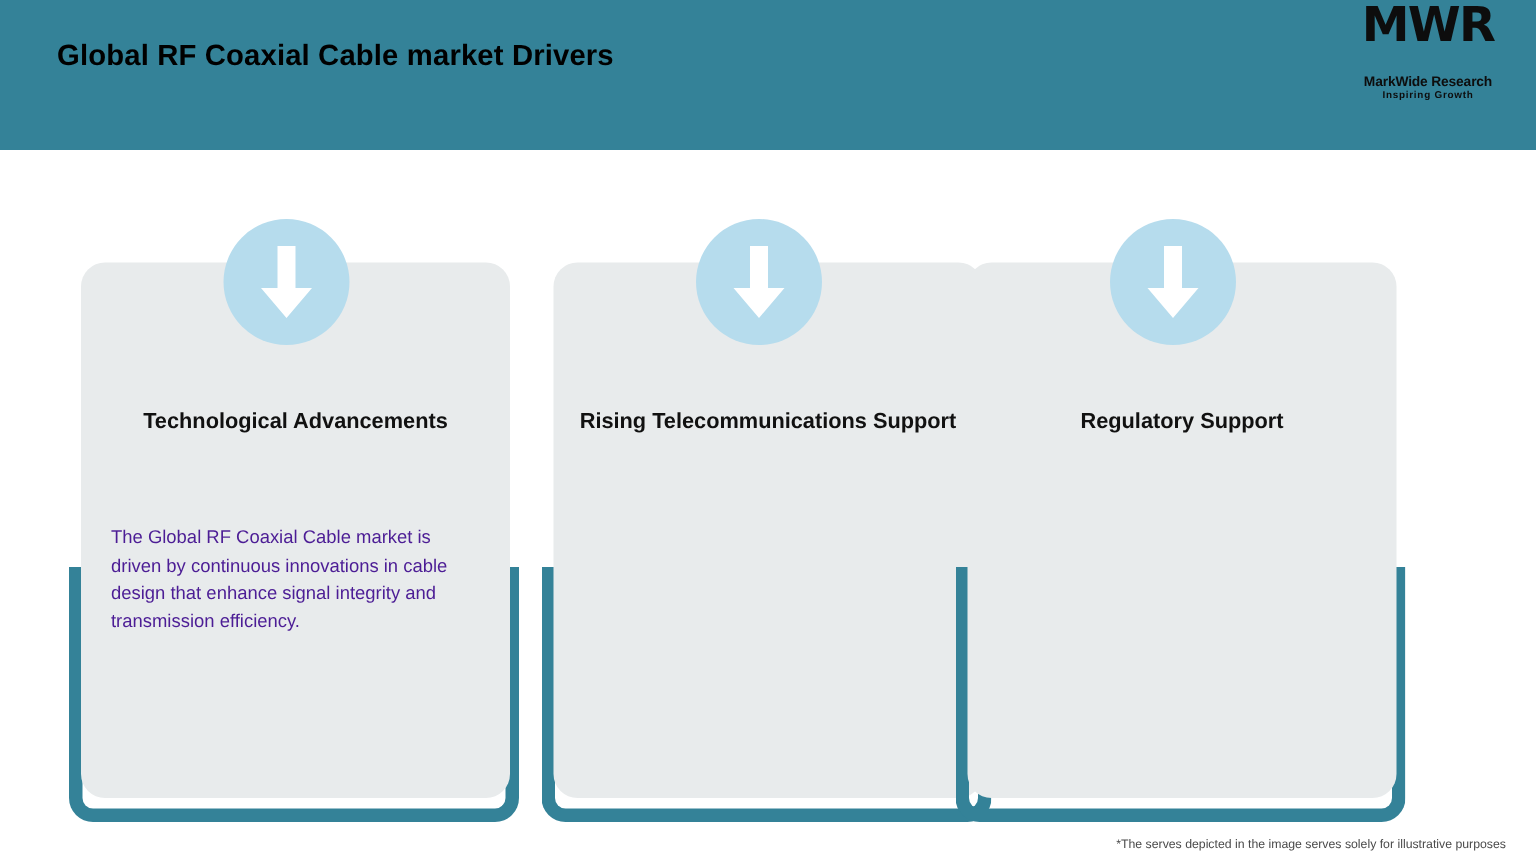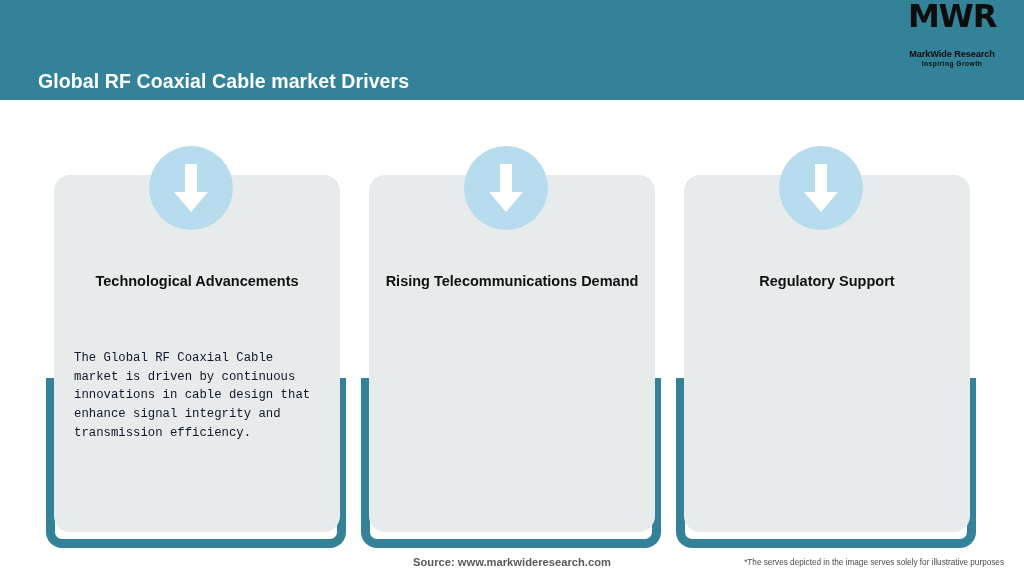--- a/index.html
+++ b/index.html
@@ -11,23 +11,22 @@
   }
   .page { position:relative; width:1024px; height:576px; background:#ffffff; }
 
   
   .header {
     position:absolute; left:0; top:0; width:1024px; height:100px;
     background:#348298;
   }
   .header-title {
     position:absolute; left:38px; top:26px;
-    font-size:19.5px; font-weight:bold; color:#ffffff;
+    font-size:19.5px; font-weight:bold; color:#000000;
     letter-spacing:0.1px;
-    margin-top:44px;
   }
   .logo {
     position:absolute; right:18px; top:8px;
     width:108px; height:52px;
     display:flex; flex-direction:column; align-items:center; justify-content:center;
   }
   .logo-mark {
     font-size:32px; font-weight:bold; color:#0d0d0d;
     letter-spacing:-1.2px; line-height:1; font-family:"DejaVu Sans", sans-serif;
   }
@@ -39,21 +38,21 @@
     font-size:6.6px; font-weight:bold; color:#0d0d0d;
     letter-spacing:0.5px; line-height:1.2;
   }
 
   
   .cards { position:absolute; left:0; top:0; width:1024px; height:576px; }
 
   .card-wrap { position:absolute; top:146px; width:282px; height:402px; }
   .card-wrap.c0 { left:54px; }
   .card-wrap.c1 { left:369px; }
-  .card-wrap.c2 { left:684px; }
+  .card-wrap.c2 { left:645px; }
 
   
   .card-frame {
     position:absolute; left:-8px; top:232px;
     width:300px; height:170px;
     border-left:9px solid #348298;
     border-right:9px solid #348298;
     border-bottom:9px solid #348298;
     border-bottom-left-radius:16px;
     border-bottom-right-radius:16px;
@@ -67,22 +66,22 @@
   }
 
   .card-title {
     position:absolute; left:16px; right:16px; top:96px;
     text-align:center;
     font-size:14.5px; font-weight:bold; color:#111111;
     line-height:1.45;
   }
   .card-body {
     position:absolute; left:20px; right:16px; top:174px;
-    font-size:12.3px; color:#0f172a; line-height:1.52;
-    font-family:Liberation Mono, monospace;
+    font-size:12.3px; color:#4c1d95; line-height:1.52;
+    font-family:Liberation Sans, sans-serif;
   }
 
   
   .icon-circle {
     position:absolute; left:95px; top:0px;
     width:84px; height:84px; border-radius:50%;
     background:#b6dced;
     display:flex; align-items:center; justify-content:center;
   }
   .icon-circle svg { display:block; }
@@ -124,21 +123,21 @@
       <div class="icon-circle">
         <svg width="40" height="52" viewBox="0 0 40 52" aria-hidden="true">
           <path d="M14 2 L26 2 L26 30 L37 30 L20 50 L3 30 L14 30 Z" fill="#ffffff"></path>
         </svg>
       </div>
     </div>
 
     <div class="card-wrap c1">
       <div class="card-frame"></div>
       <div class="card">
-        <div class="card-title">Rising Telecommunications Demand</div>
+        <div class="card-title">Rising Telecommunications Support</div>
       </div>
       <div class="icon-circle">
         <svg width="40" height="52" viewBox="0 0 40 52" aria-hidden="true">
           <path d="M14 2 L26 2 L26 30 L37 30 L20 50 L3 30 L14 30 Z" fill="#ffffff"></path>
         </svg>
       </div>
     </div>
 
     <div class="card-wrap c2">
       <div class="card-frame"></div>
@@ -147,16 +146,15 @@
       </div>
       <div class="icon-circle">
         <svg width="40" height="52" viewBox="0 0 40 52" aria-hidden="true">
           <path d="M14 2 L26 2 L26 30 L37 30 L20 50 L3 30 L14 30 Z" fill="#ffffff"></path>
         </svg>
       </div>
     </div>
 
   </div>
 
-  <div class="source">Source: www.markwideresearch.com</div>
   <div class="disclaimer">*The serves depicted in the image serves solely for illustrative purposes</div>
 
 </div>
 
 </body></html>

